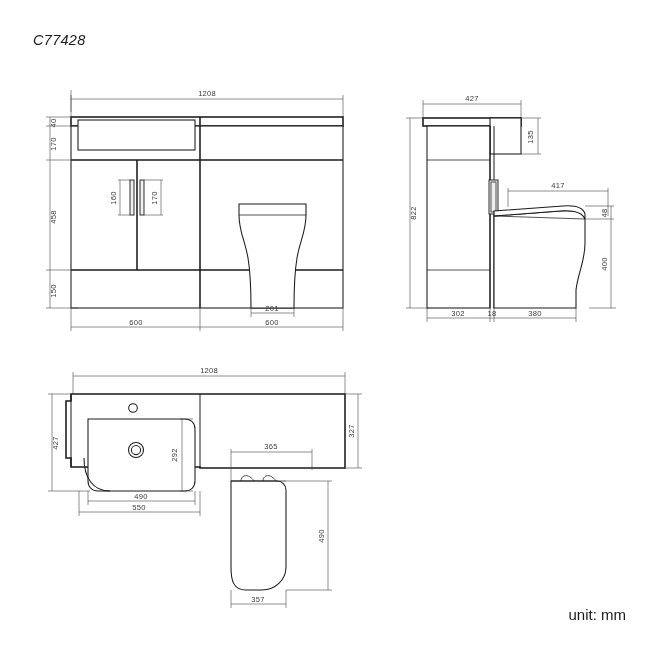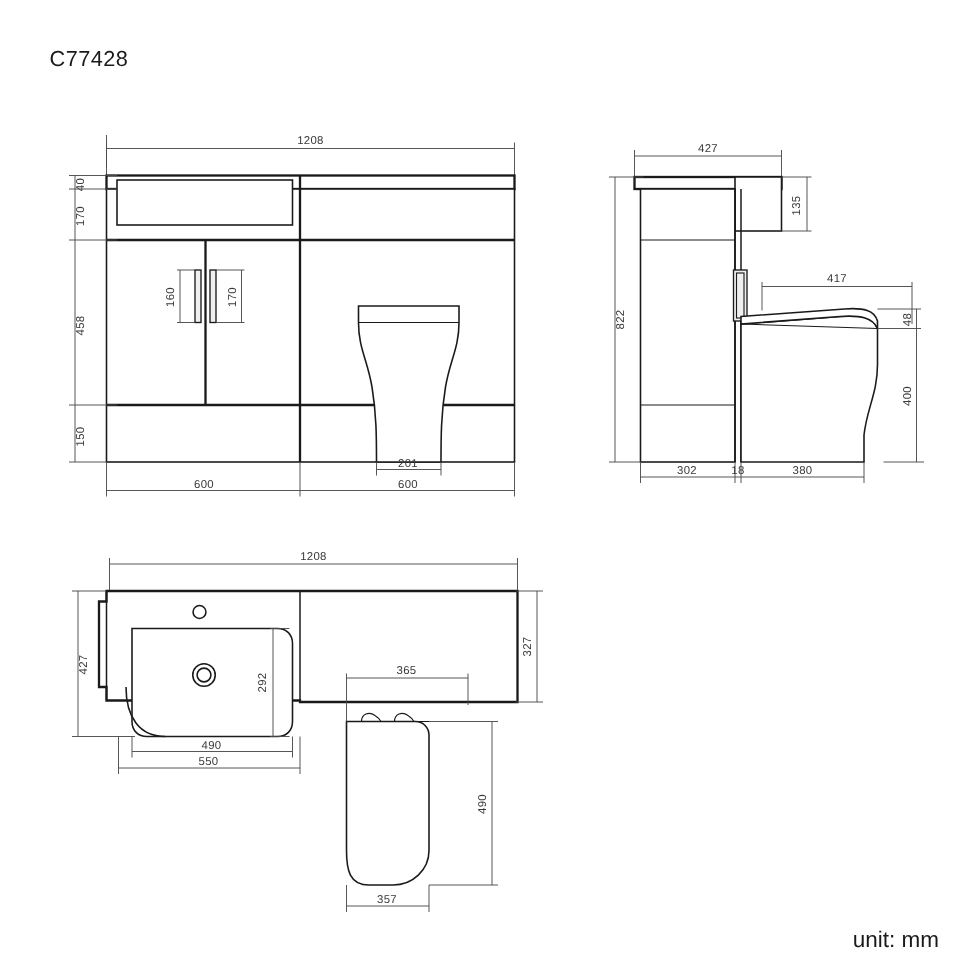--- a/index.html
+++ b/index.html
@@ -1,19 +1,19 @@
 <!DOCTYPE html>
 <html><head>
 <meta charset="utf-8">
 <style>
   html,body{margin:0;padding:0;background:#ffffff;}
   body{width:650px;height:650px;font-family:"Liberation Sans",sans-serif;color:#1a1a1a;overflow:hidden;}
   #sheet{position:relative;width:650px;height:650px;}
-  #title{position:absolute;left:33px;top:32px;font-size:14.5px;letter-spacing:.3px;color:#1a1a1a;}
-  #unit{position:absolute;right:24px;top:606px;font-size:15px;color:#1a1a1a;margin-top:12px;}
+  #title{position:absolute;left:33px;top:32px;font-size:14.5px;letter-spacing:.3px;color:#1a1a1a;font-style:italic;}
+  #unit{position:absolute;right:24px;top:606px;font-size:15px;color:#1a1a1a;}
   svg{position:absolute;left:0;top:0;}
   .ln{stroke:#1a1a1a;fill:none;}
   .obj{stroke:#1a1a1a;fill:#ffffff;stroke-width:1.05;}
   .objf{stroke:#1a1a1a;fill:none;stroke-width:1.05;}
   .thick{stroke-width:1.55;}
   .thin{stroke-width:.75;}
   .dim{stroke:#4a4a4a;stroke-width:.62;fill:none;}
   .dtxt{font-family:"Liberation Sans",sans-serif;font-size:7.6px;fill:#3a3a3a;letter-spacing:.2px;}
   .mid{text-anchor:middle;}
   .fillg{fill:#efefef;stroke:#1a1a1a;stroke-width:.9;}

